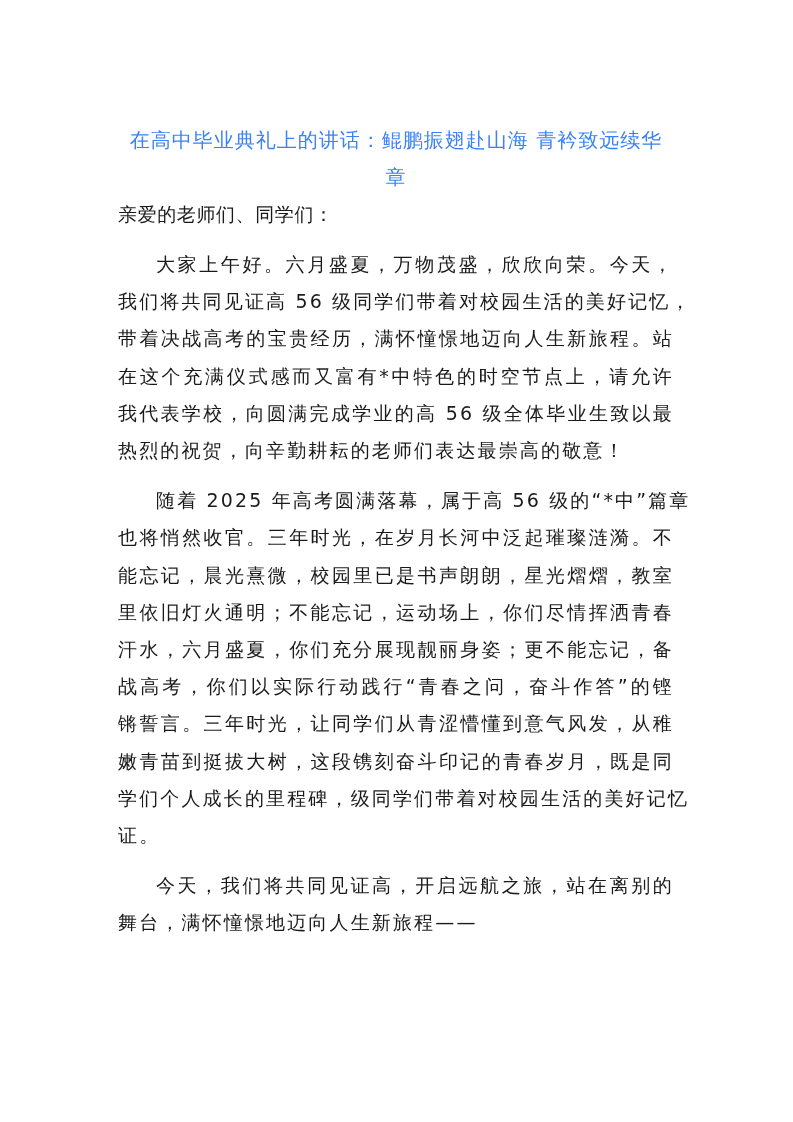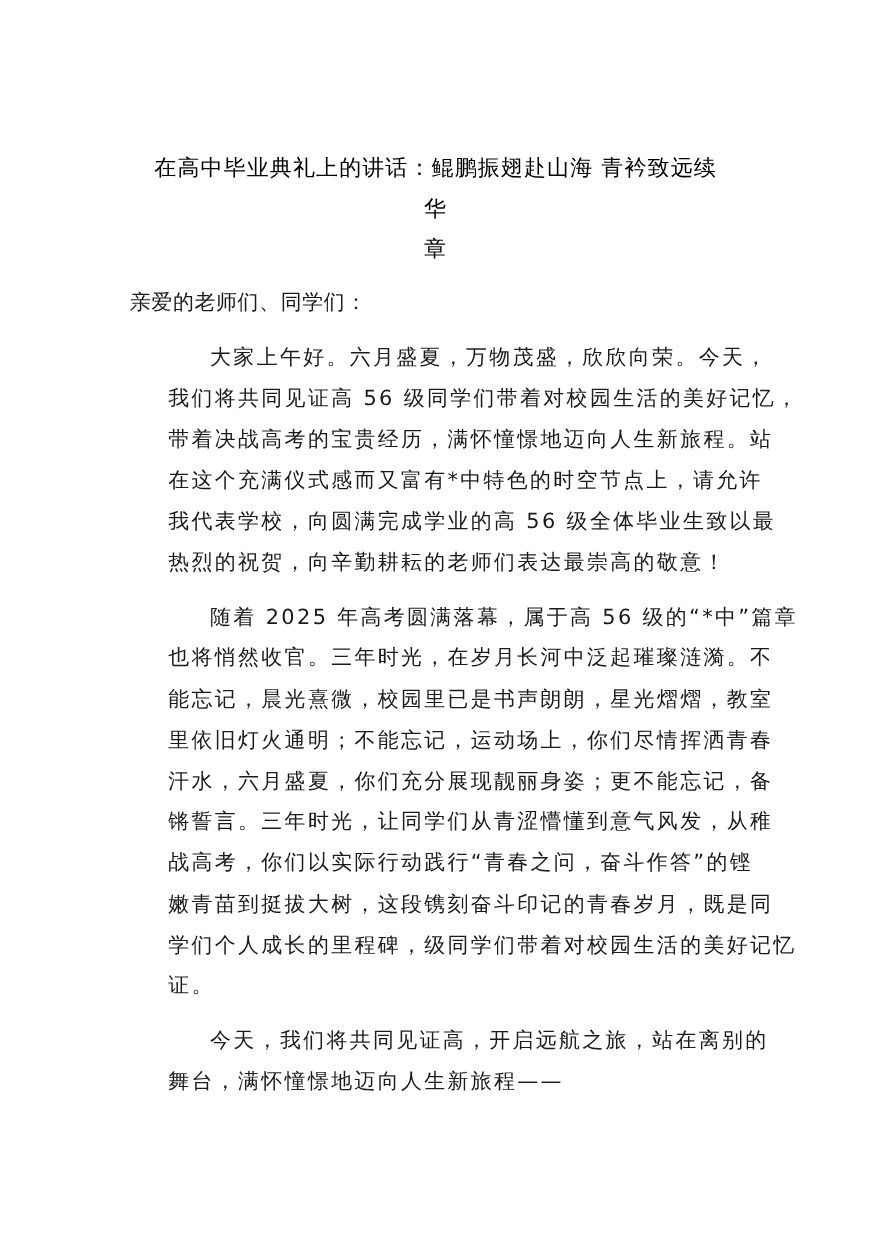--- a/index.html
+++ b/index.html
@@ -1,20 +1,20 @@
 <!DOCTYPE html>
 <html><head>
 <meta charset="utf-8">
 <style>
   html, body { margin:0; padding:0; background:#ffffff; }
   body { width:793px; height:1122px; position:relative; overflow:hidden;
          font-family: "DejaVu Sans", "Liberation Sans", sans-serif; color:#1a1a1a; }
   .page { position:absolute; left:118px; top:122px; width:556px; }
   .title { text-align:center; font-size:20px; line-height:37px; letter-spacing:1px;
-           margin:12px; font-weight:normal; color:#000000; }
+           margin:0; font-weight:normal; color:#3b82f6; }
   .salutation { font-size:19px; line-height:37px; margin:0 0 0 0; letter-spacing:0.6px; }
   .para { font-size:19px; line-height:37.2px; margin:13px 0 0 0; text-indent:38px;
           text-align:justify; letter-spacing:2.15px; word-break:break-all; }
   .line { display:block; white-space:nowrap; text-align-last:justify; text-align:justify; }
   .line.last { text-align-last:left; }
 </style>
 </head>
 <body>
 
 <div class="page">
@@ -33,28 +33,28 @@
     <span class="line">我代表学校，向圆满完成学业的高 56 级全体毕业生致以最</span>
     <span class="line last">热烈的祝贺，向辛勤耕耘的老师们表达最崇高的敬意！</span>
   </p>
 
   <p class="para">
     <span class="line" style="padding-left:38px">随着 2025 年高考圆满落幕，属于高 56 级的“*中”篇章</span>
     <span class="line">也将悄然收官。三年时光，在岁月长河中泛起璀璨涟漪。不</span>
     <span class="line">能忘记，晨光熹微，校园里已是书声朗朗，星光熠熠，教室</span>
     <span class="line">里依旧灯火通明；不能忘记，运动场上，你们尽情挥洒青春</span>
     <span class="line">汗水，六月盛夏，你们充分展现靓丽身姿；更不能忘记，备</span>
+    <span class="line">战高考，你们以实际行动践行“青春之问，奋斗作答”的铿</span>
     <span class="line">锵誓言。三年时光，让同学们从青涩懵懂到意气风发，从稚</span>
-    <span class="line">战高考，你们以实际行动践行“青春之问，奋斗作答”的铿</span>
     <span class="line">嫩青苗到挺拔大树，这段镌刻奋斗印记的青春岁月，既是同</span>
     <span class="line">学们个人成长的里程碑，级同学们带着对校园生活的美好记忆</span>
     <span class="line last">证。</span>
   </p>
 
   <p class="para">
     <span class="line" style="padding-left:38px">今天，我们将共同见证高，开启远航之旅，站在离别的</span>
     <span class="line last">舞台，满怀憧憬地迈向人生新旅程——</span>
   </p>
 </div>
 
 <style>
-  .para { text-indent:0;margin-left:35px; }
+  .para { text-indent:0; }
 </style>
 
 </body></html>

